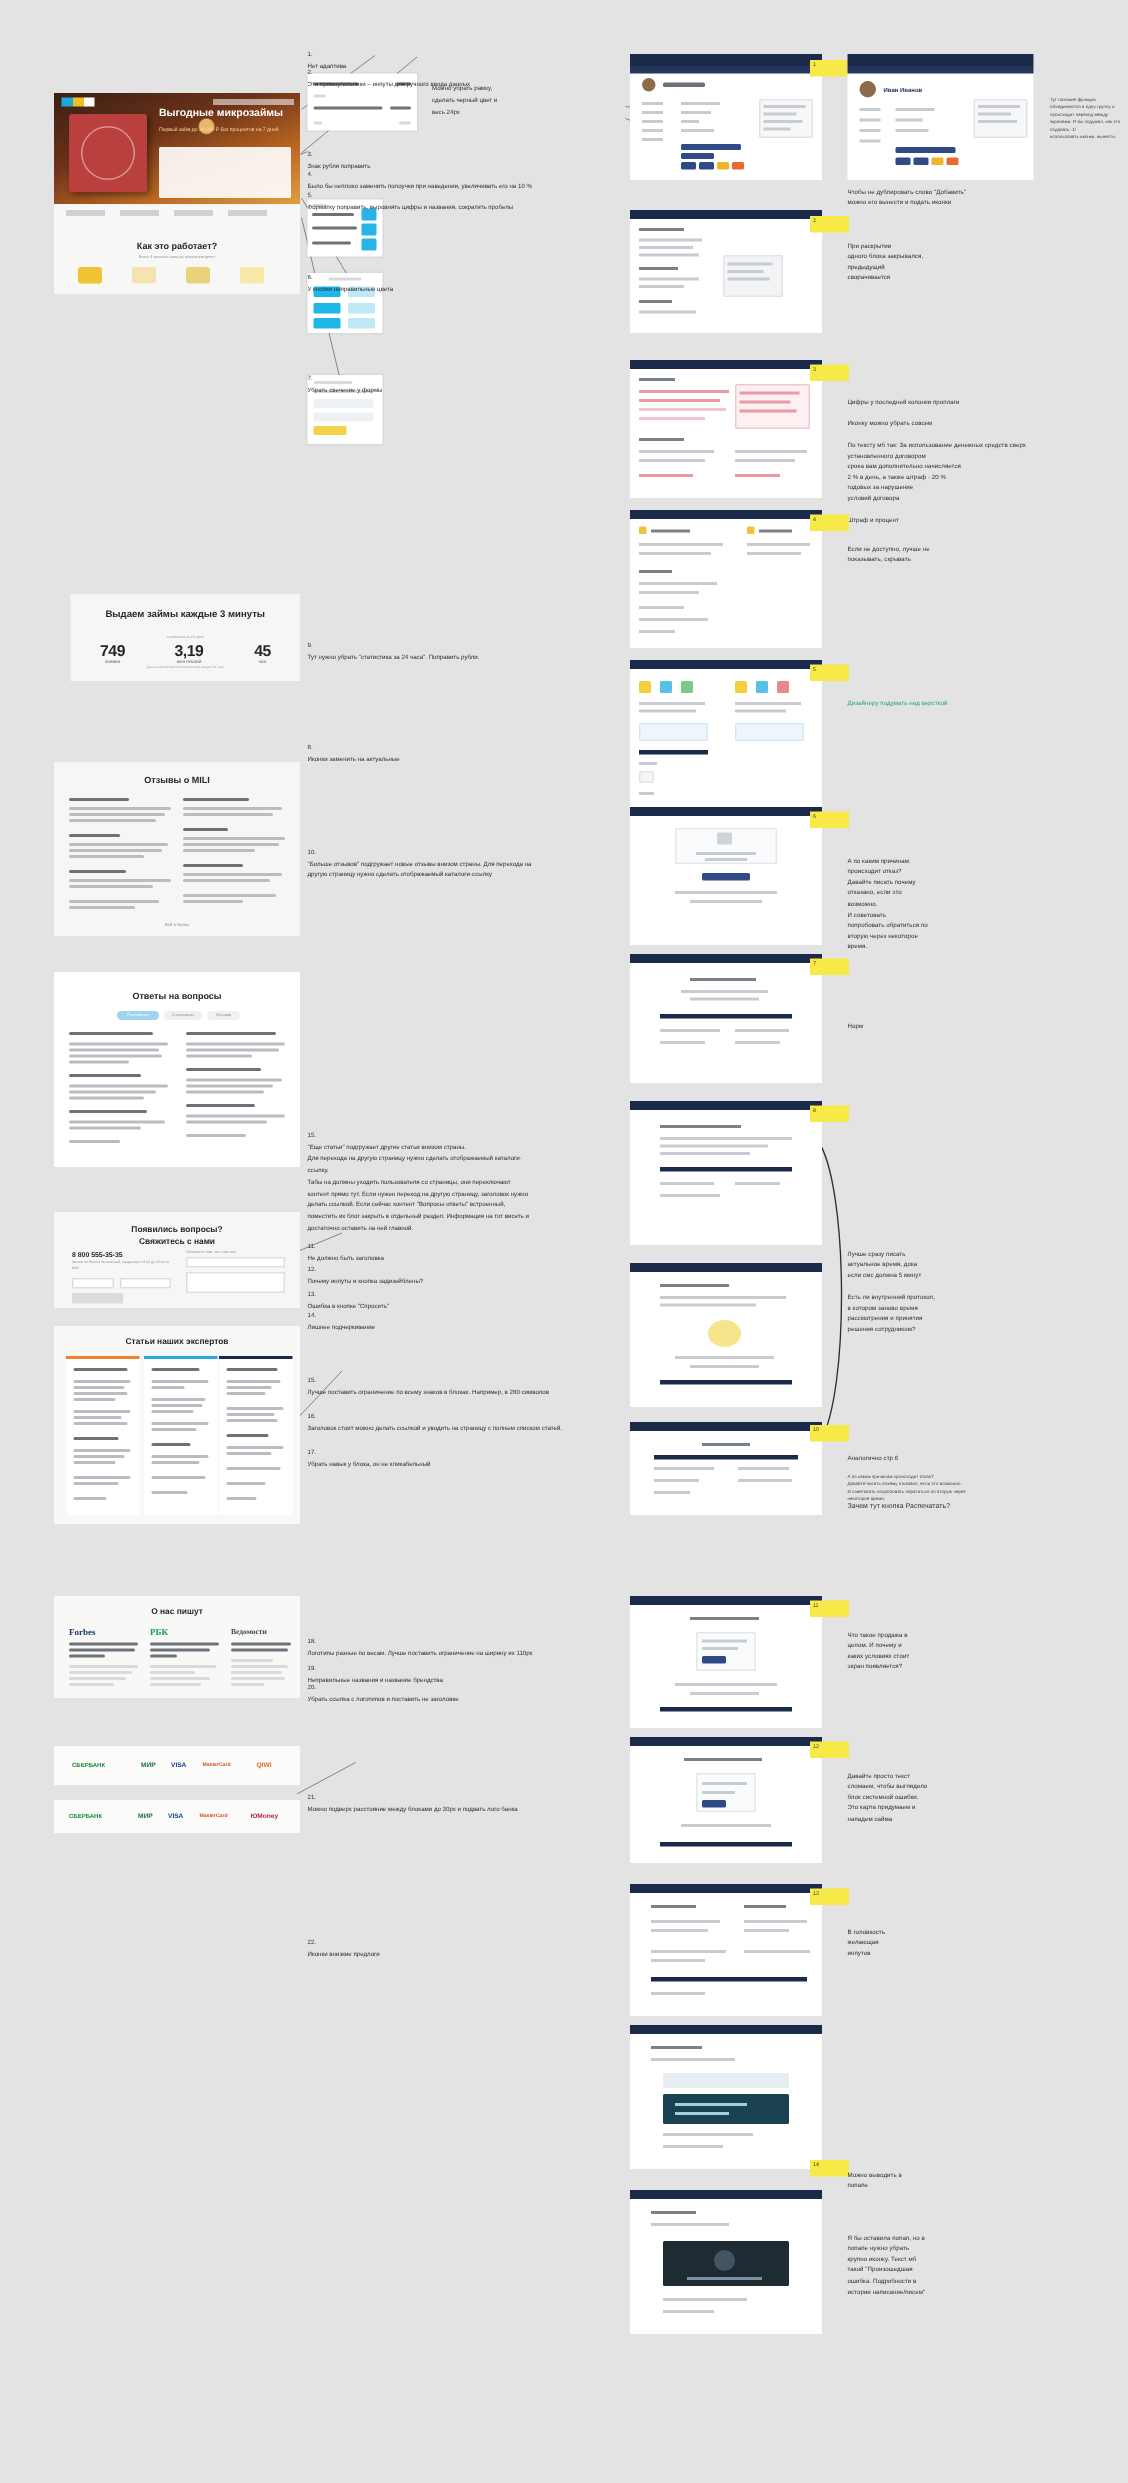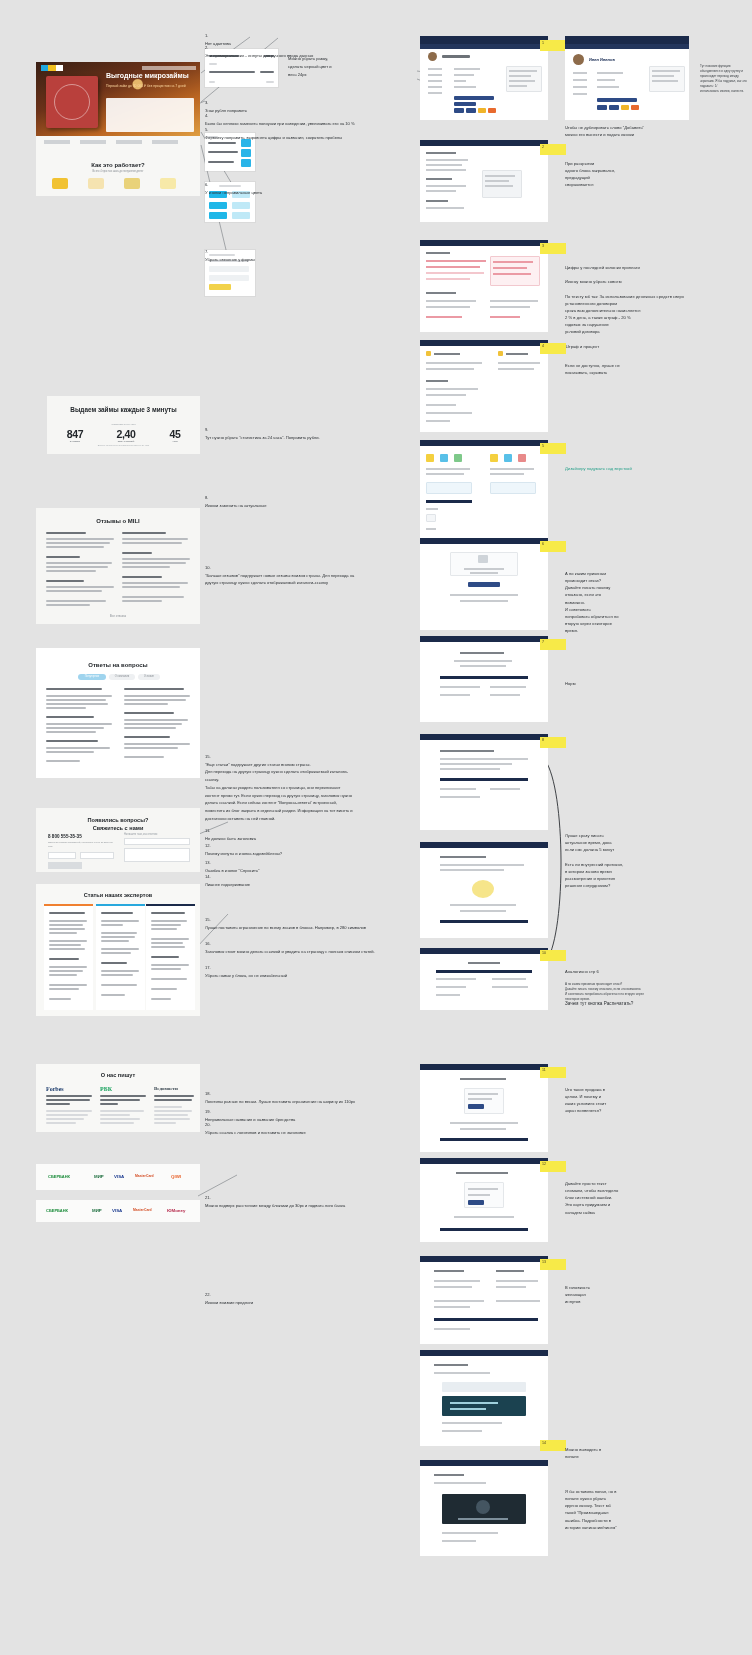--- a/index.html
+++ b/index.html
@@ -195,25 +195,25 @@
     <div class="ic" style="left:52px;background:#f5e3b0"></div>
     <div class="ic" style="left:88px;background:#e9d27a"></div>
     <div class="ic" style="left:124px;background:#f7e9a8"></div>
   </div>
 
   <div class="stats">
     <div class="t1">Выдаем займы
 каждые 3 минуты</div>
     <div class="t2">статистика за 24 часа</div>
     <div class="stcell" style="left:6px;width:44px">
-      <div class="num">847</div>
+      <div class="num">749</div>
       <div class="lbl">ЗАЯВКИ</div>
     </div>
     <div class="stcell" style="left:55px;width:48px">
-      <div class="num">2,40</div>
+      <div class="num">3,19</div>
       <div class="lbl">МЛН РУБЛЕЙ</div>
     </div>
     <div class="stcell" style="left:108px;width:40px">
       <div class="num">45</div>
       <div class="lbl">ЧЕЛ</div>
     </div>
     <div class="foot">Данные обновляются автоматически каждые 24 часа</div>
   </div>
 
   <div class="reviews">

